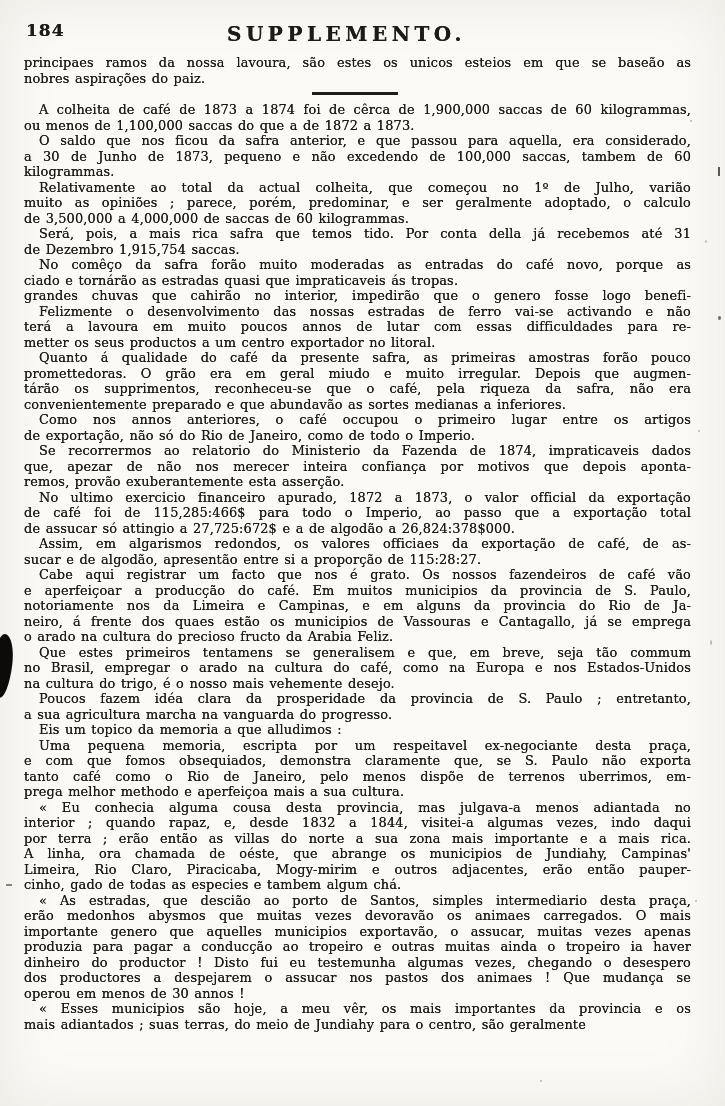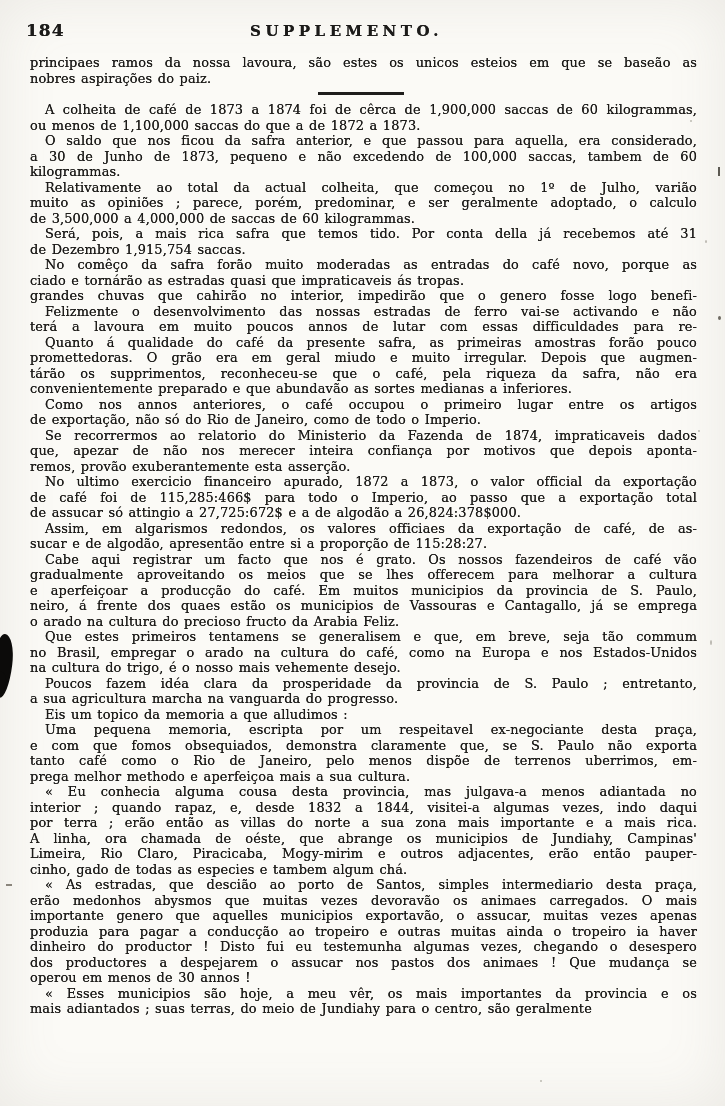--- a/index.html
+++ b/index.html
@@ -14,25 +14,25 @@
     box-shadow:inset 0 0 60px rgba(120,115,105,0.12);
   }
   .page-number{
     position:absolute;left:26px;top:20px;
     font-size:17px;font-weight:bold;letter-spacing:1px;
     text-shadow:0 0 0.5px rgba(20,20,20,0.85);
   }
   .header-title{
     position:absolute;left:0;right:32px;top:22px;
     text-align:center;
-    font-size:15px;font-weight:bold;letter-spacing:4.5px;
+    font-size:20px;font-weight:bold;letter-spacing:4.5px;
     text-shadow:0 0 0.5px rgba(20,20,20,0.85);
   }
   .article{
-    position:absolute;top:55px;left:30px;width:667px;
+    position:absolute;top:55px;left:24px;width:667px;
   }
   .paragraph{margin:0;}
   .line{
     font-size:12.9px;
     line-height:15.5px;
     letter-spacing:0.15px;
     word-spacing:1.2px;
     text-align:justify;
     text-align-last:justify;
     white-space:normal;
@@ -96,20 +96,21 @@
         <div class="line last">de Dezembro 1,915,754 saccas.</div>
       </div>
       <div class="paragraph">
         <div class="line indent">No comêço da safra forão muito moderadas as entradas do café novo, porque as</div>
         <div class="line last">ciado e tornárão as estradas quasi que impraticaveis ás tropas.</div>
         <div class="line">grandes chuvas que cahirão no interior, impedirão que o genero fosse logo benefi-</div>
       </div>
       <div class="paragraph">
         <div class="line indent">Felizmente o desenvolvimento das nossas estradas de ferro vai-se activando e não</div>
         <div class="line">terá a lavoura em muito poucos annos de lutar com essas difficuldades para re-</div>
+        <div class="line last">metter os seus productos a um centro exportador no litoral.</div>
       </div>
       <div class="paragraph">
         <div class="line indent">Quanto á qualidade do café da presente safra, as primeiras amostras forão pouco</div>
         <div class="line">promettedoras. O grão era em geral miudo e muito irregular. Depois que augmen-</div>
         <div class="line">tárão os supprimentos, reconheceu-se que o café, pela riqueza da safra, não era</div>
         <div class="line last">convenientemente preparado e que abundavão as sortes medianas a inferiores.</div>
       </div>
       <div class="paragraph">
         <div class="line indent">Como nos annos anteriores, o café occupou o primeiro lugar entre os artigos</div>
         <div class="line last">de exportação, não só do Rio de Janeiro, como de todo o Imperio.</div>
@@ -123,22 +124,22 @@
         <div class="line indent">No ultimo exercicio financeiro apurado, 1872 a 1873, o valor official da exportação</div>
         <div class="line">de café foi de 115,285:466$ para todo o Imperio, ao passo que a exportação total</div>
         <div class="line last">de assucar só attingio a 27,725:672$ e a de algodão a 26,824:378$000.</div>
       </div>
       <div class="paragraph">
         <div class="line indent">Assim, em algarismos redondos, os valores officiaes da exportação de café, de as-</div>
         <div class="line last">sucar e de algodão, apresentão entre si a proporção de 115:28:27.</div>
       </div>
       <div class="paragraph">
         <div class="line indent">Cabe aqui registrar um facto que nos é grato. Os nossos fazendeiros de café vão</div>
-        <div class="line">gradualmente aproveitando os meios que se lhes offerecem para melhorar a cultura</div>
         <div class="line">e aperfeiçoar a producção do café. Em muitos municipios da provincia de S. Paulo,</div>
+        <div class="line">notoriamente nos da Limeira e Campinas, e em alguns da provincia do Rio de Ja-</div>
         <div class="line">neiro, á frente dos quaes estão os municipios de Vassouras e Cantagallo, já se emprega</div>
         <div class="line last">o arado na cultura do precioso fructo da Arabia Feliz.</div>
       </div>
       <div class="paragraph">
         <div class="line indent">Que estes primeiros tentamens se generalisem e que, em breve, seja tão commum</div>
         <div class="line">no Brasil, empregar o arado na cultura do café, como na Europa e nos Estados-Unidos</div>
         <div class="line last">na cultura do trigo, é o nosso mais vehemente desejo.</div>
       </div>
       <div class="paragraph">
         <div class="line indent">Poucos fazem idéa clara da prosperidade da provincia de S. Paulo ; entretanto,</div>

